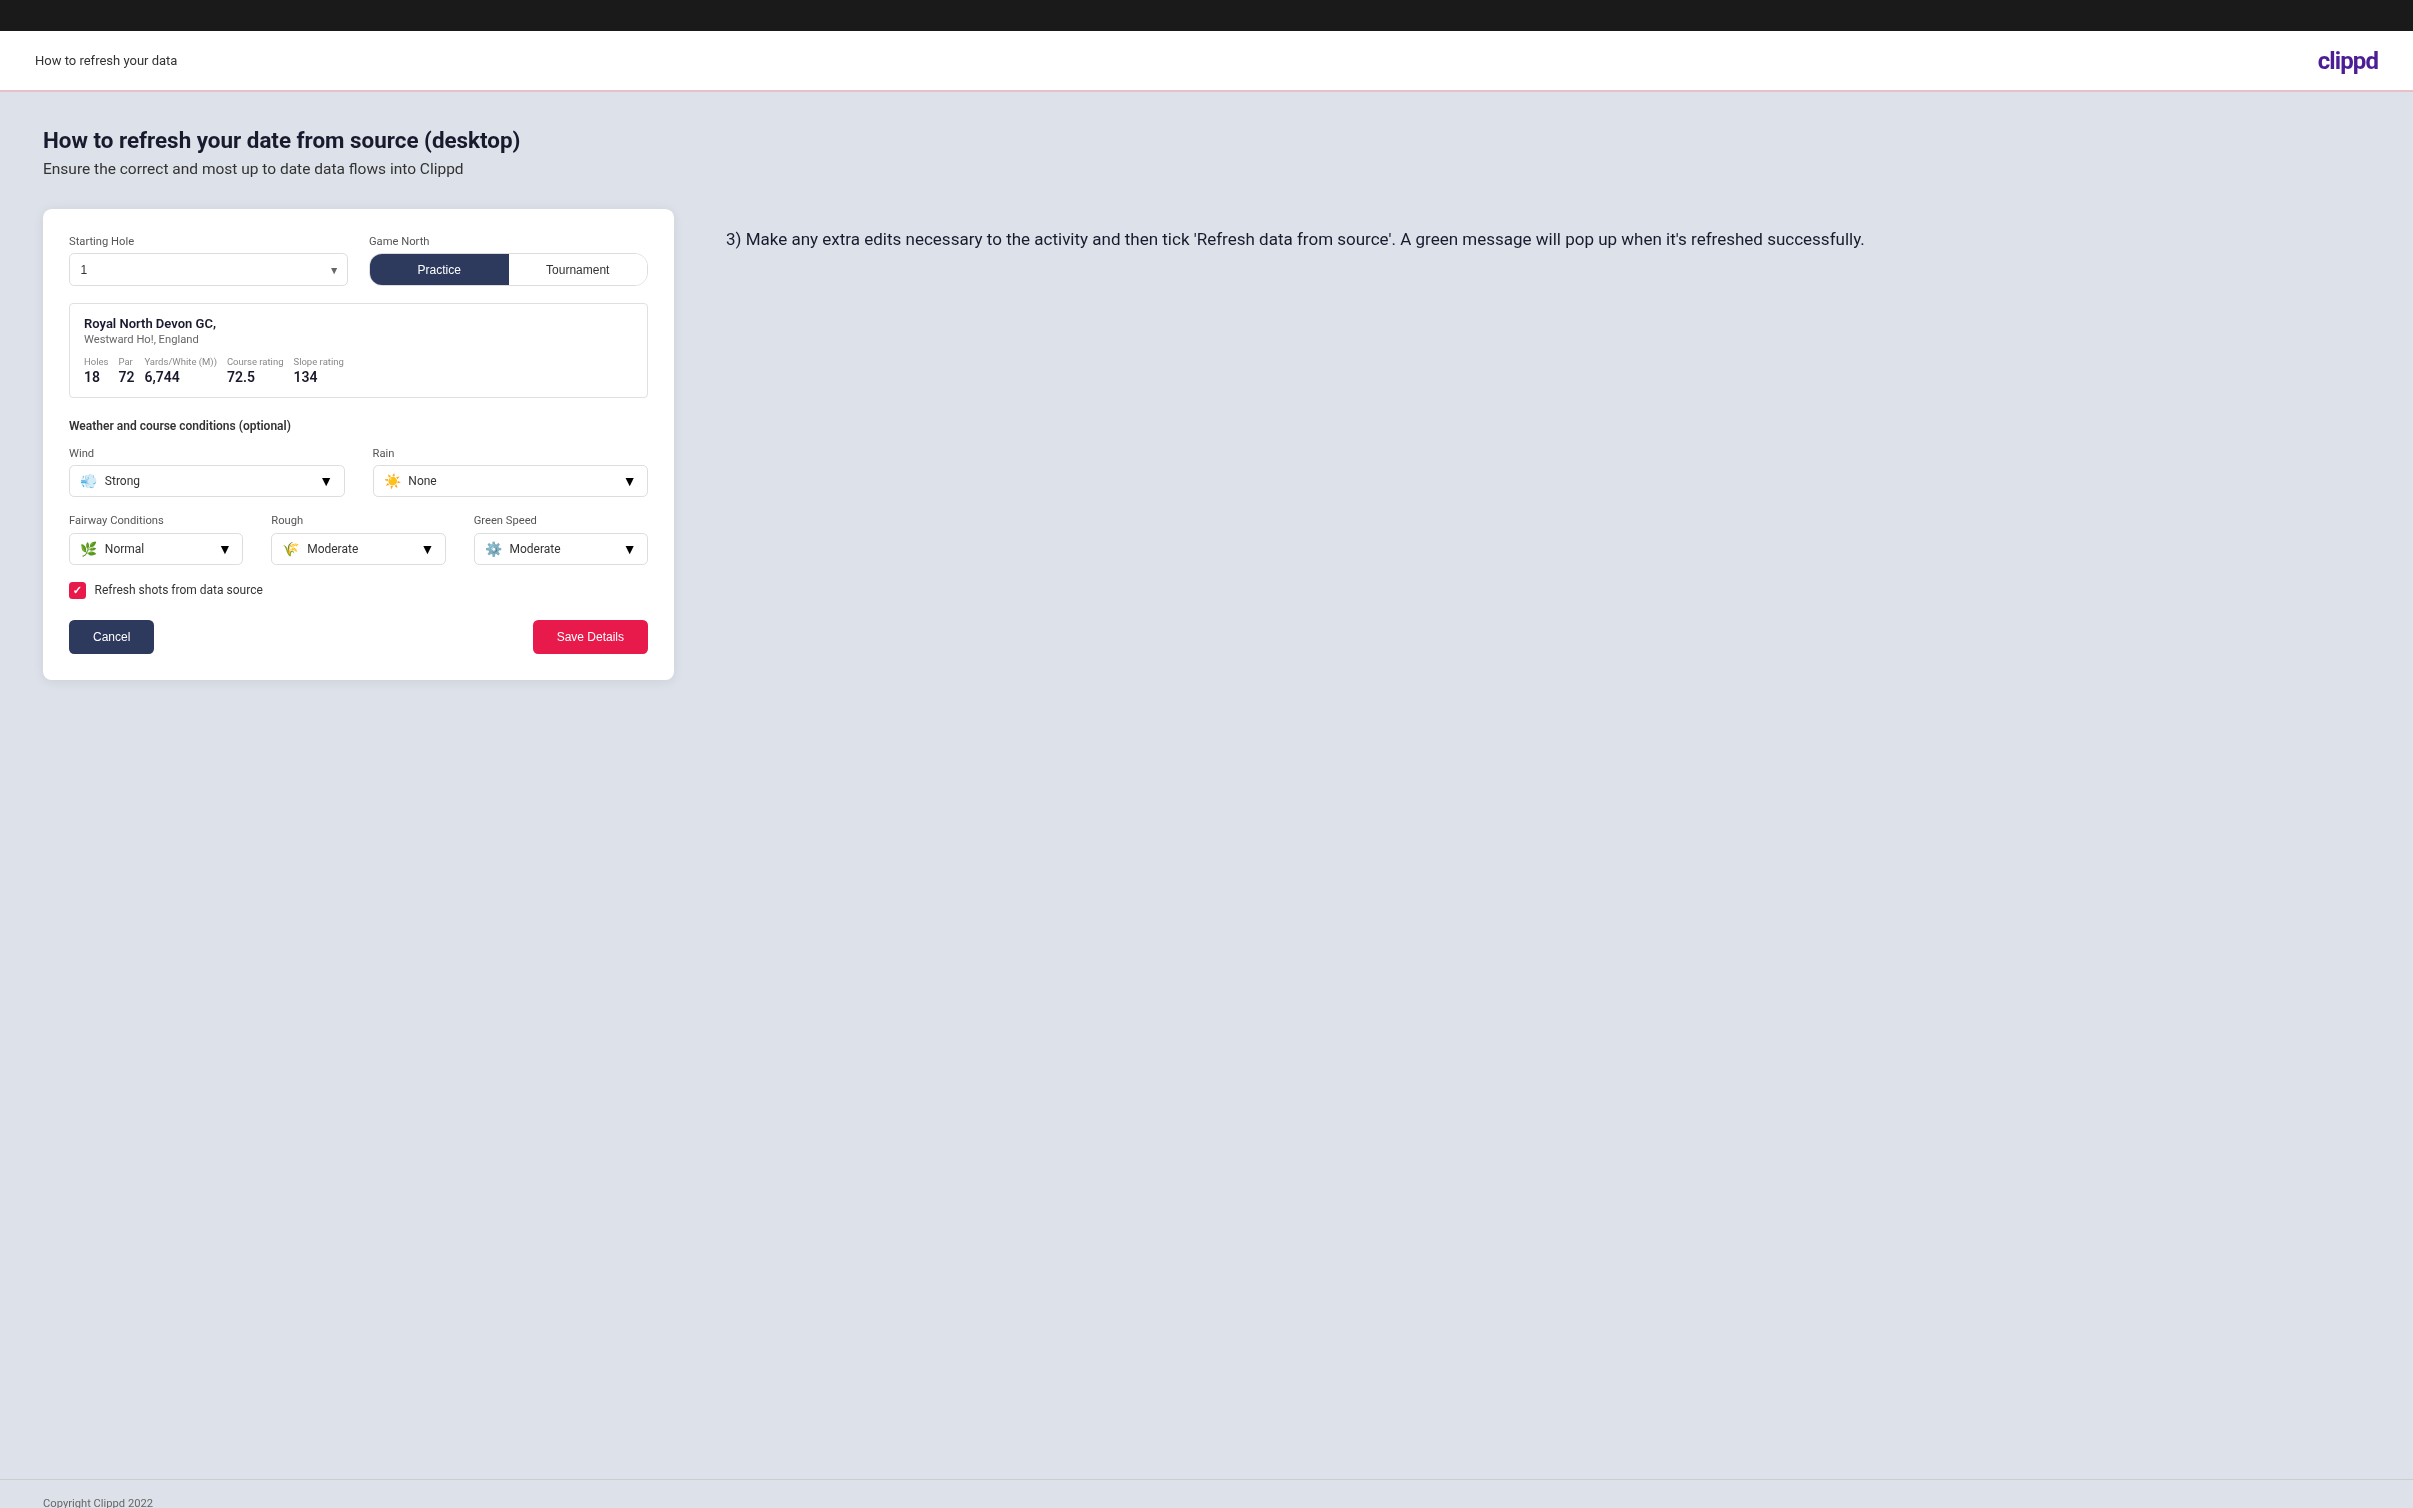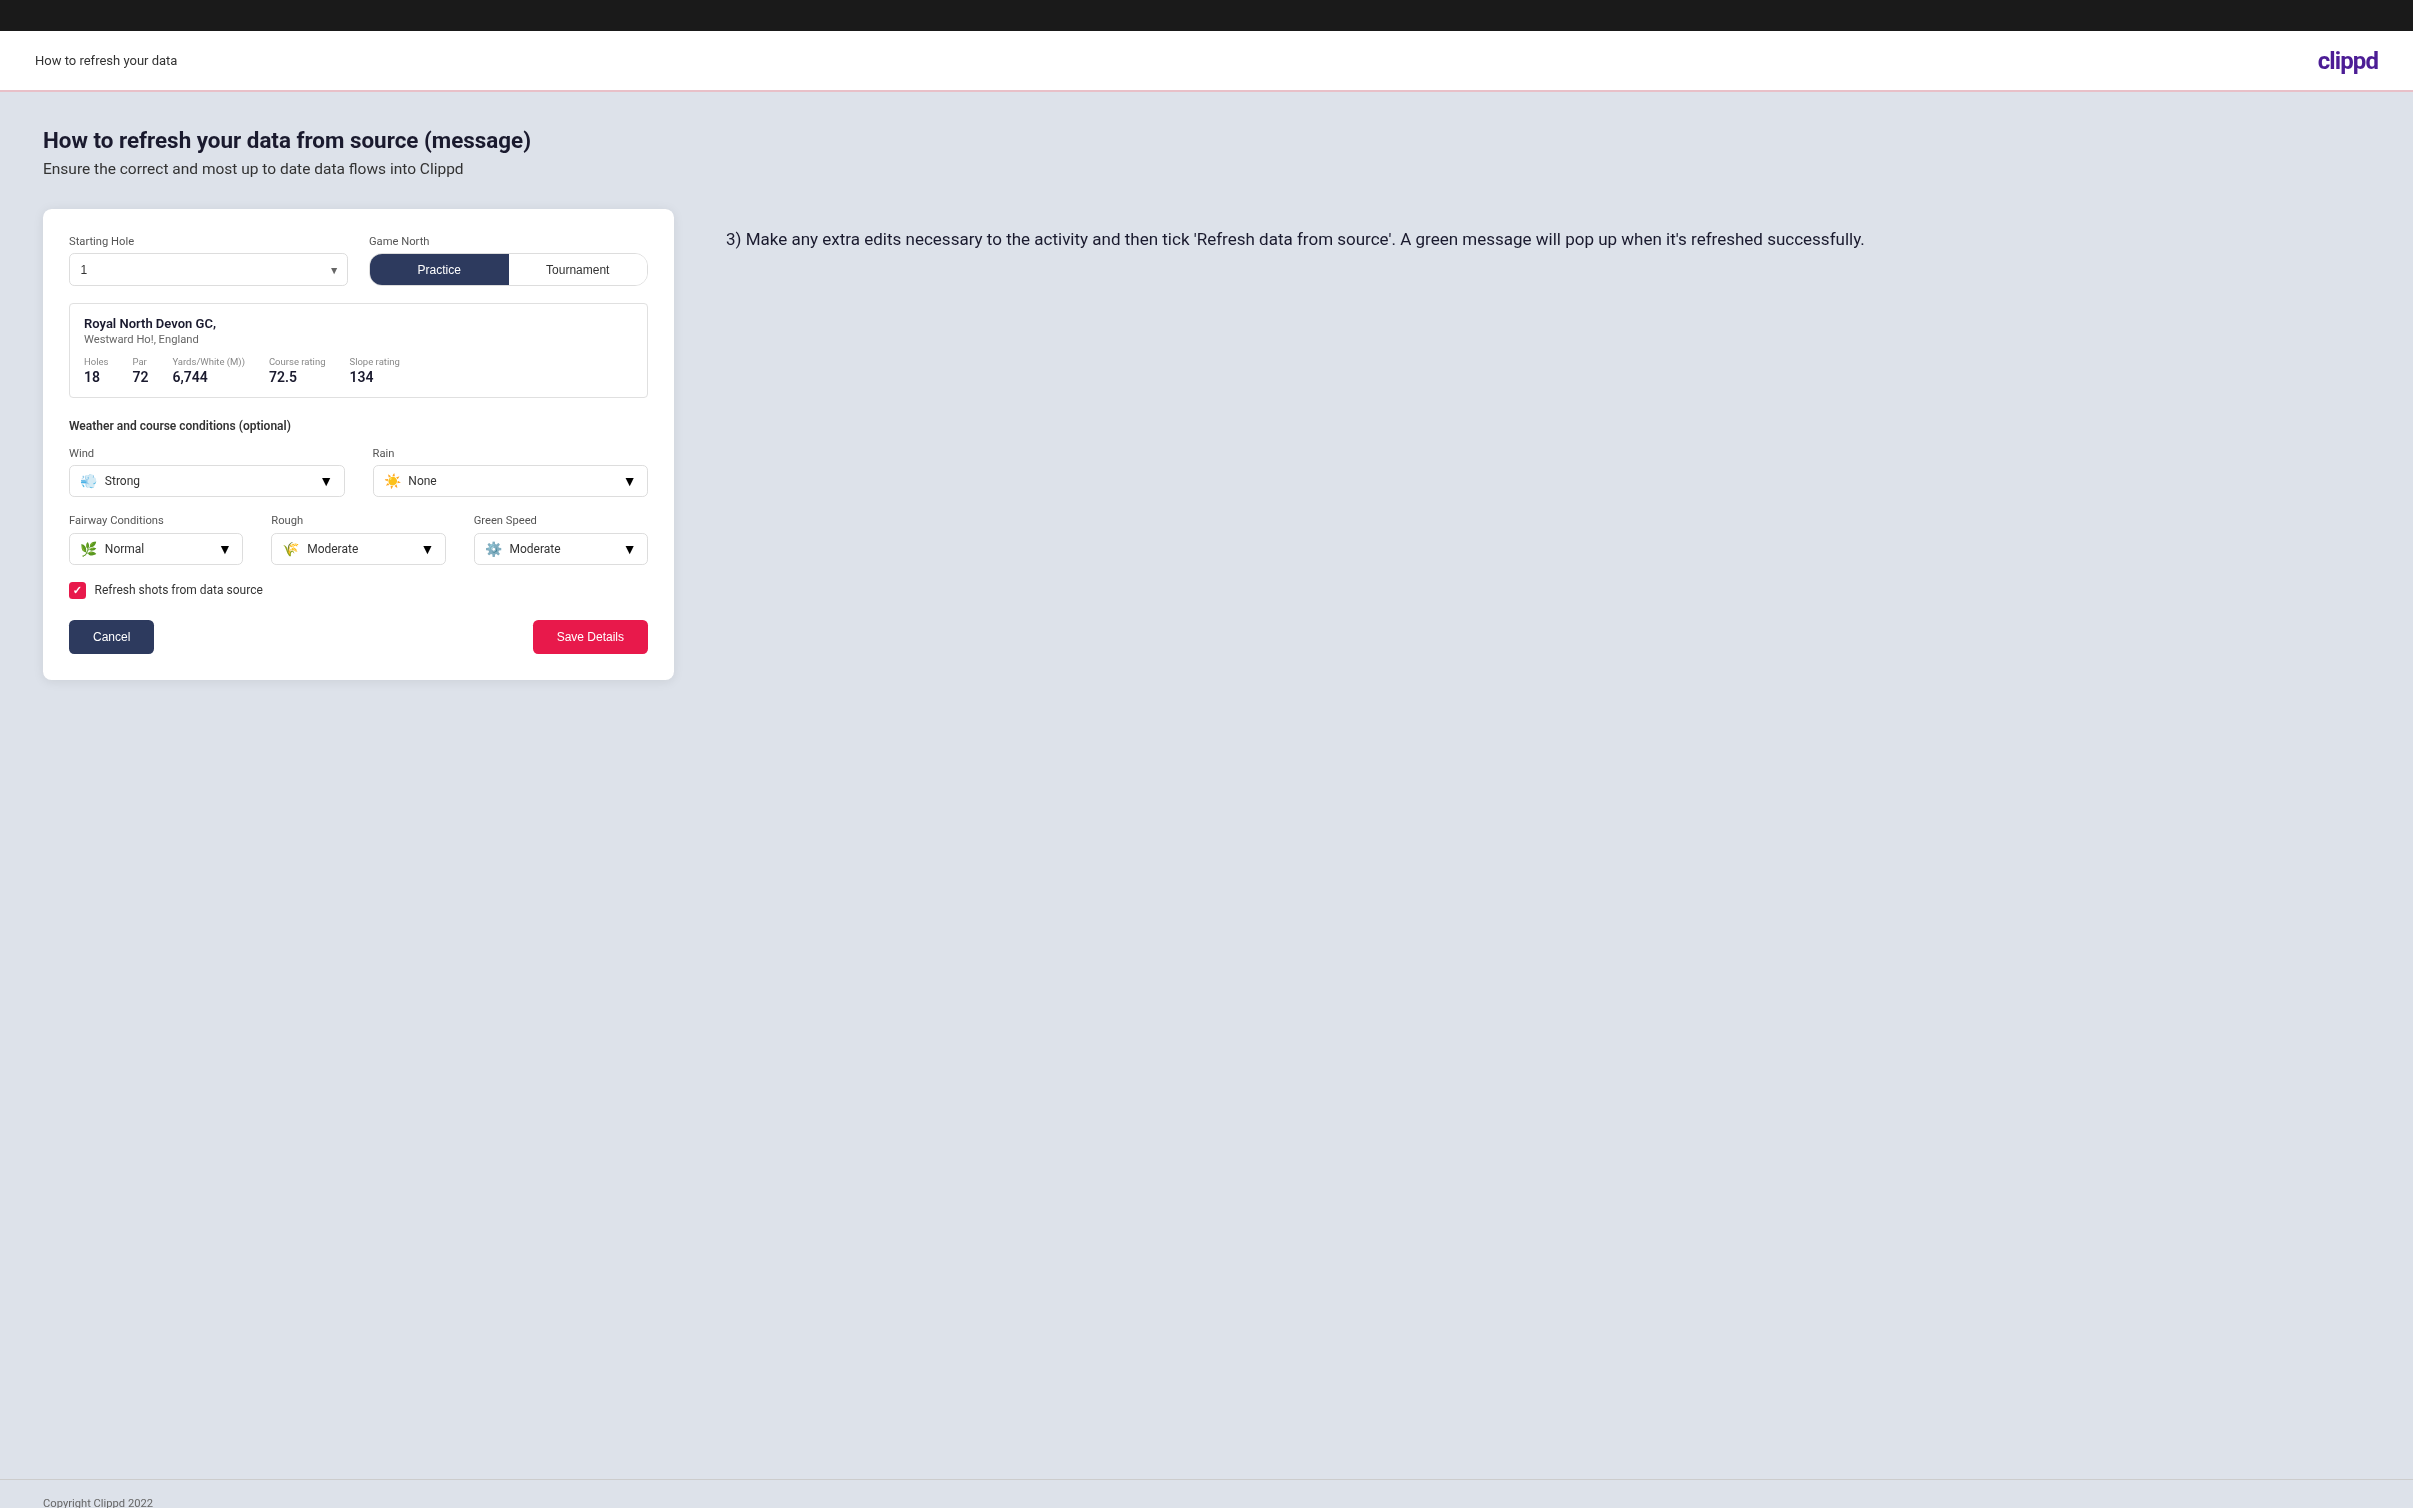--- a/index.html
+++ b/index.html
@@ -158,21 +158,21 @@
     }
 
     .course-location {
       font-size: 11.2px;
       color: #666;
       margin-bottom: 10.4px;
     }
 
     .course-stats {
       display: flex;
-      gap: 24px;
+      gap: 10px;
     }
 
     .course-stat {
       display: flex;
       flex-direction: column;
     }
 
     .stat-label {
       font-size: 9.5px;
       color: #888;
@@ -310,21 +310,21 @@
 <body>
 
 <div class="top-bar"></div>
 
 <div class="header">
   <span class="header-title">How to refresh your data</span>
   <span class="logo">clippd</span>
 </div>
 
 <div class="main-content">
-  <h1 class="page-title">How to refresh your data from source (message)</h1>
+  <h1 class="page-title">How to refresh your date from source (desktop)</h1>
   <p class="page-subtitle">Ensure the correct and most up to date data flows into Clippd</p>
 
   <div class="content-layout">
     <div class="form-panel">
 
       <div class="form-row">
         <div class="form-group">
           <label class="form-label">Starting Hole</label>
           <div class="select-wrapper">
             <select class="select-input">

